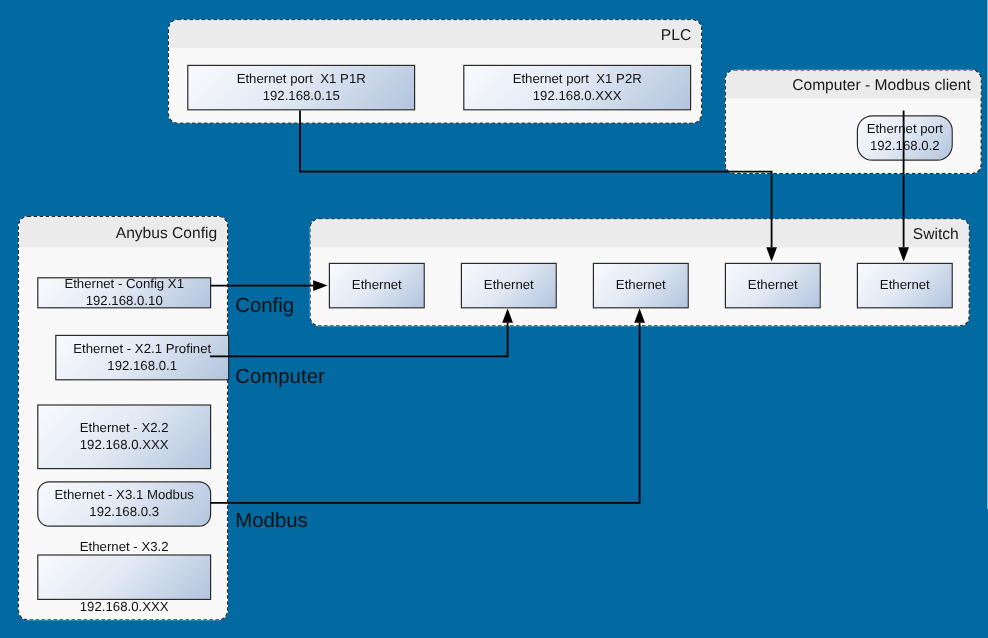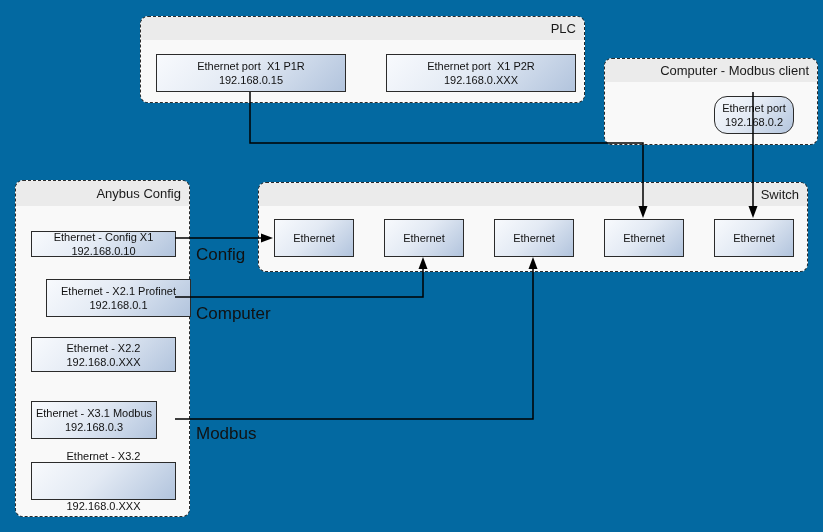--- a/index.html
+++ b/index.html
@@ -105,25 +105,25 @@
   <div class="container" style="left:15px; top:180px; width:175px; height:337px;">
     <div class="container-band" style="height:25px;">Anybus Config</div>
     <div class="node" style="left:15px; top:50px; width:145px; height:26px;">
       <div class="node-line">Ethernet - Config X1</div>
       <div class="node-line">192.168.0.10</div>
     </div>
     <div class="node" style="left:30px; top:98px; width:145px; height:38px;">
       <div class="node-line">Ethernet - X2.1 Profinet</div>
       <div class="node-line">192.168.0.1</div>
     </div>
-    <div class="node" style="left:15px; top:156px; width:145px; height:35px;">
+    <div class="node" style="left:15px; top:156px; width:145px; height:54px;">
       <div class="node-line">Ethernet - X2.2</div>
       <div class="node-line">192.168.0.XXX</div>
     </div>
-    <div class="node" style="left:15px; top:220px; width:126px; height:38px;">
+    <div class="node" style="left:15px; top:220px; width:145px; height:38px;border-radius:10px;">
       <div class="node-line">Ethernet - X3.1 Modbus</div>
       <div class="node-line">192.168.0.3</div>
     </div>
     <div class="node" style="left:15px; top:281px; width:145px; height:38px;gap:36px;">
       <div class="node-line">Ethernet - X3.2</div>
       <div class="node-line">192.168.0.XXX</div>
     </div>
   </div>
 
   <div class="container" style="left:258px; top:182px; width:550px; height:90px;">

